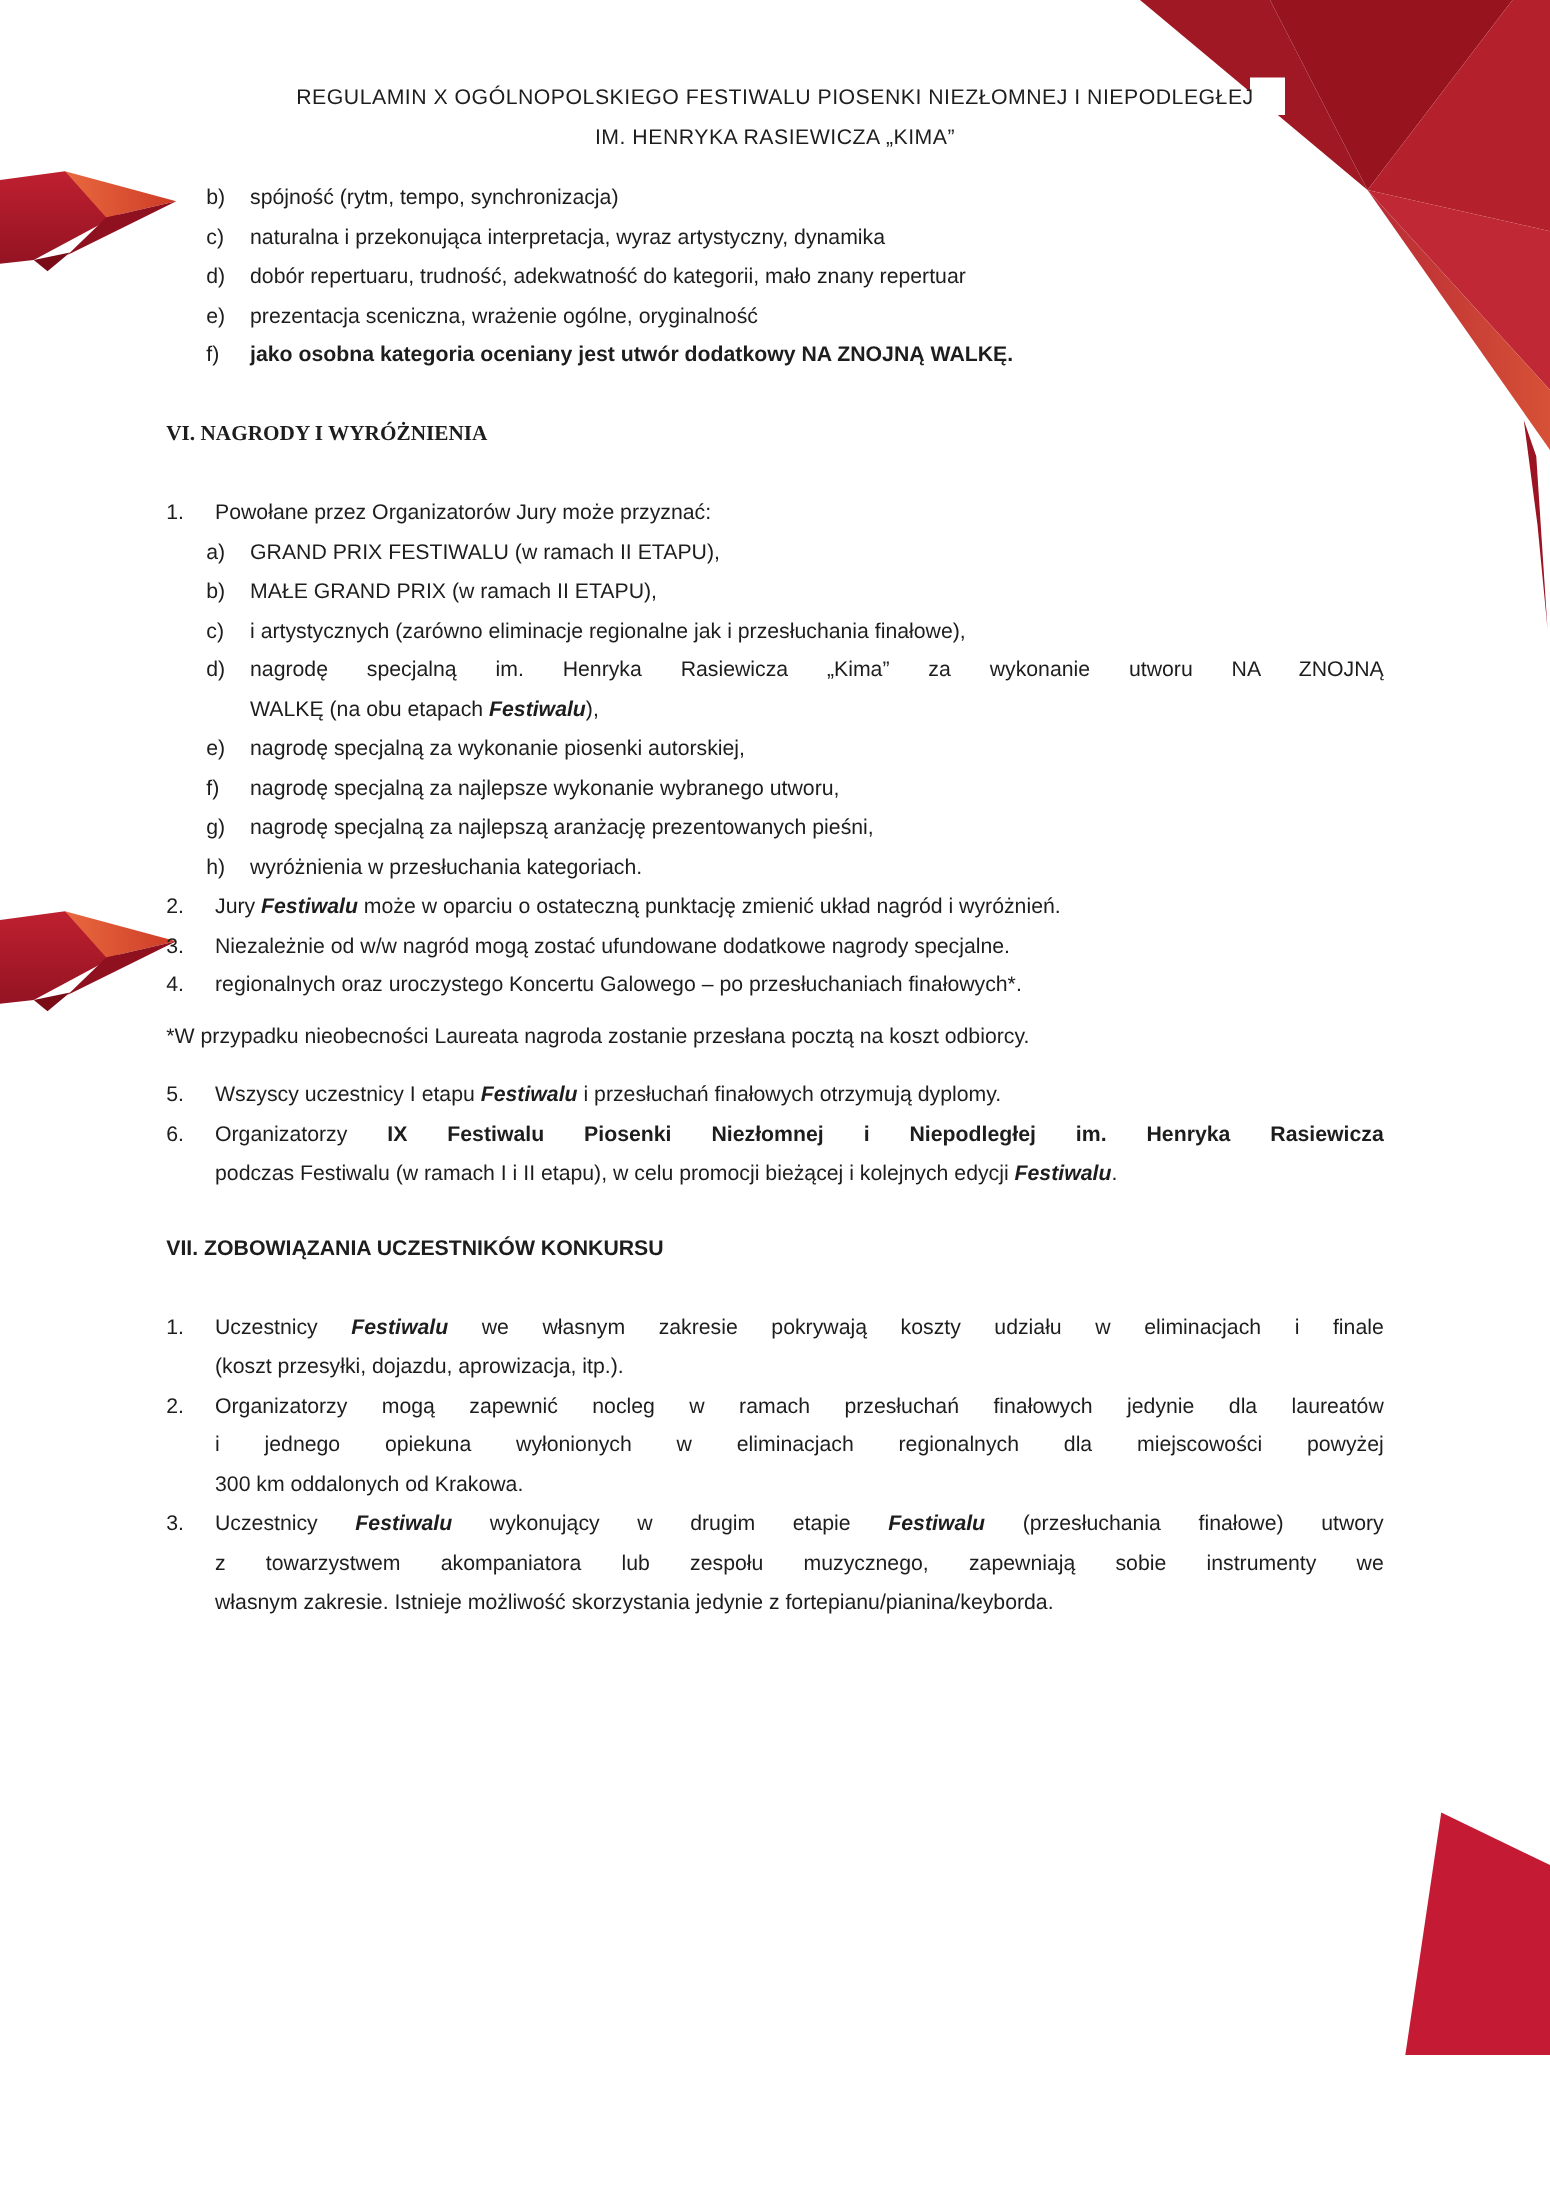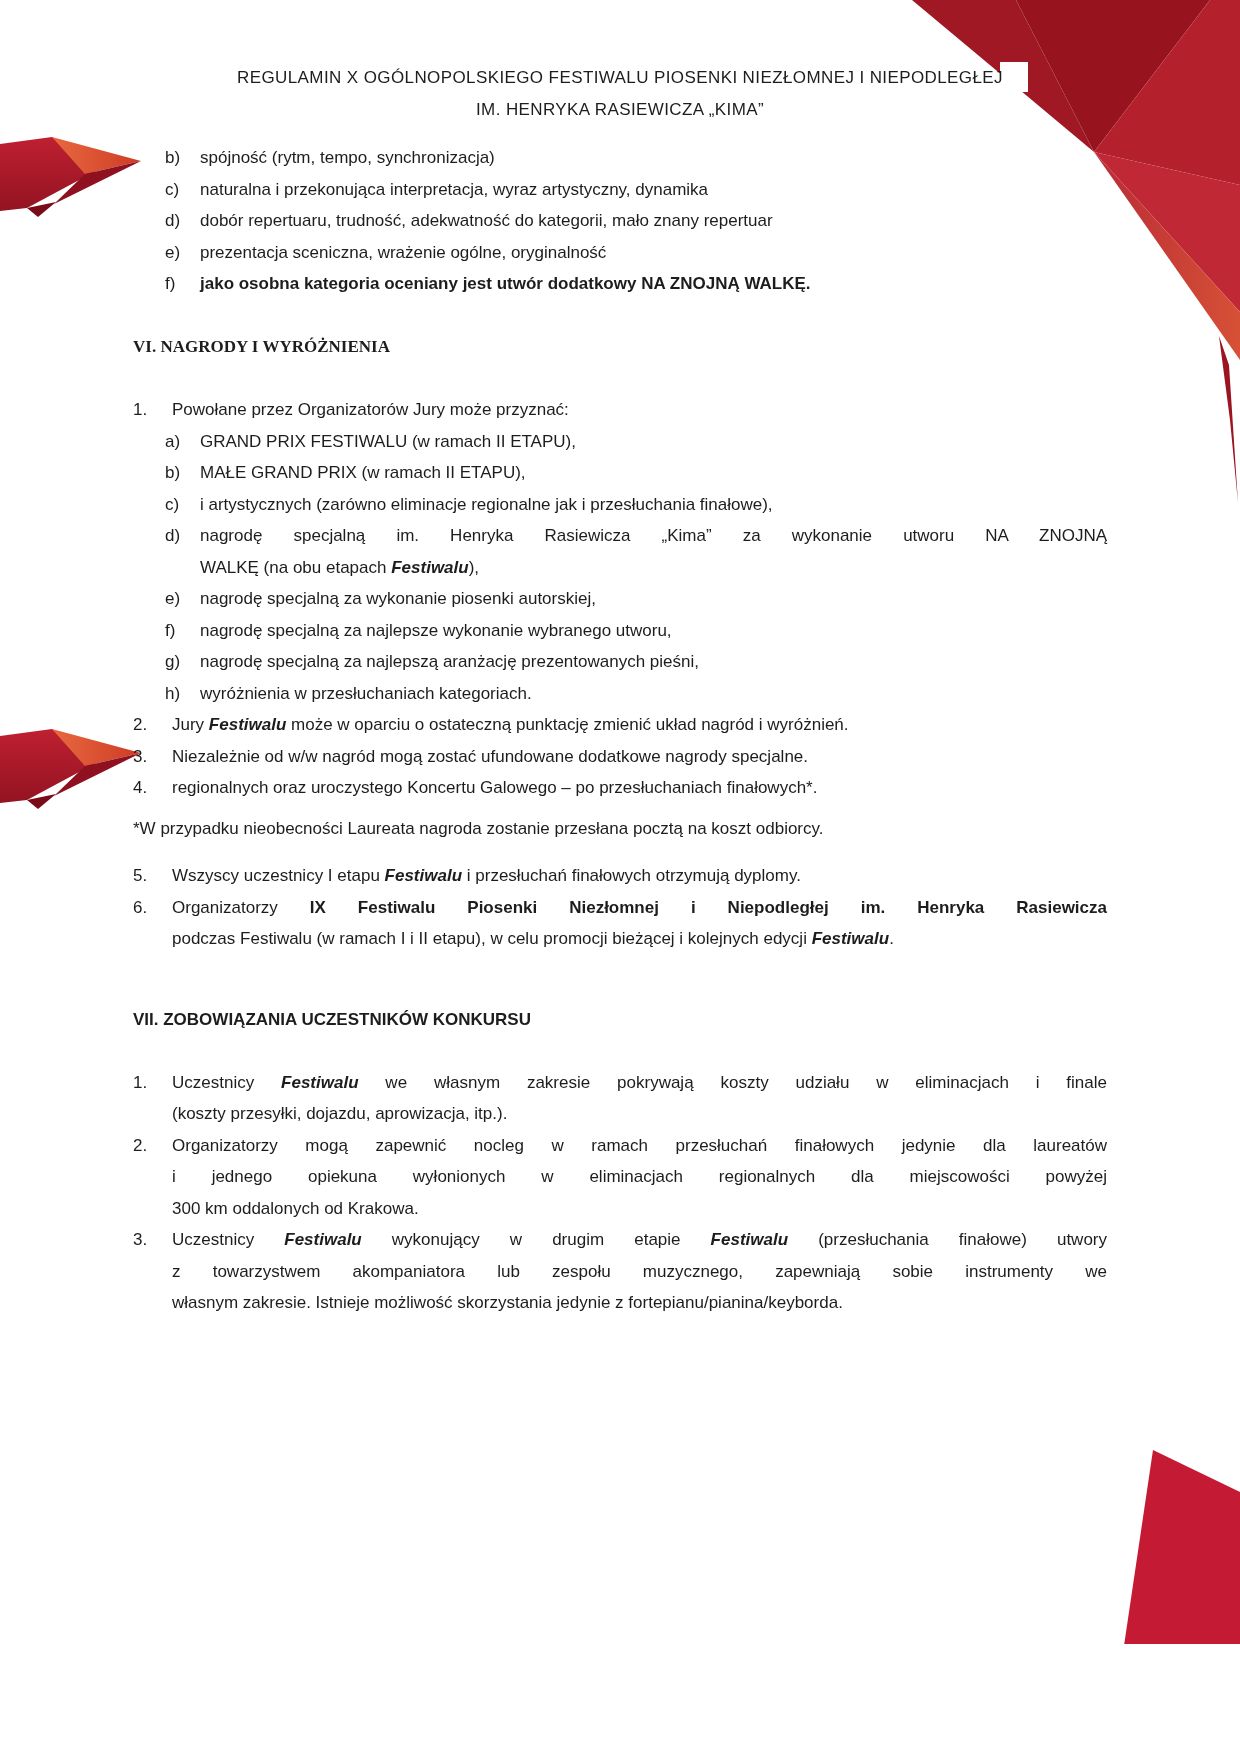--- a/index.html
+++ b/index.html
@@ -164,21 +164,21 @@
     </div>
         <div class="block block-item lvl2">
       <span class="marker">g)</span>
       <span class="text">
             <div><span>nagrodę specjalną za najlepszą aranżację prezentowanych pieśni,</span></div>
           </span>
     </div>
         <div class="block block-item lvl2">
       <span class="marker">h)</span>
       <span class="text">
-            <div><span>wyróżnienia w przesłuchaniach kategoriach.</span></div>
+            <div><span>wyróżnienia w przesłuchania kategoriach.</span></div>
           </span>
     </div>
         <div class="block block-item lvl1">
       <span class="marker">2.</span>
       <span class="text">
             <div><span>Jury </span><span class="i">Festiwalu</span><span> może w oparciu o ostateczną punktację zmienić układ nagród i wyróżnień.</span></div>
           </span>
     </div>
         <div class="block block-item lvl1">
       <span class="marker">3.</span>
@@ -204,31 +204,31 @@
             <div><span>Wszyscy uczestnicy I etapu </span><span class="i">Festiwalu</span><span> i przesłuchań finałowych otrzymują dyplomy.</span></div>
           </span>
     </div>
         <div class="block block-item lvl1">
       <span class="marker">6.</span>
       <span class="text">
             <div class="jline"><span>Organizatorzy </span><span class="b">IX Festiwalu Piosenki Niezłomnej i Niepodległej im. Henryka Rasiewicza</span></div>
             <div><span>podczas Festiwalu (w ramach I i II etapu), w celu promocji bieżącej i kolejnych edycji </span><span class="i">Festiwalu</span><span>.</span></div>
           </span>
     </div>
-        <div class="block block-heading" style="margin-top: 49px;">
+        <div class="block block-heading" style="margin-top: 28px;">
 
       <span class="text">
             <div><span>VII. ZOBOWIĄZANIA UCZESTNIKÓW KONKURSU</span></div>
           </span>
     </div>
         <div class="block block-item lvl1" style="margin-top: 31.5px;">
       <span class="marker">1.</span>
       <span class="text">
             <div class="jline"><span>Uczestnicy </span><span class="i">Festiwalu</span><span> we własnym zakresie pokrywają koszty udziału w eliminacjach i finale</span></div>
-            <div><span>(koszty przesyłki, dojazdu, aprowizacja, itp.).</span></div>
+            <div><span>(koszt przesyłki, dojazdu, aprowizacja, itp.).</span></div>
           </span>
     </div>
         <div class="block block-item lvl1">
       <span class="marker">2.</span>
       <span class="text">
             <div class="jline"><span>Organizatorzy mogą zapewnić nocleg w ramach przesłuchań finałowych jedynie dla laureatów</span></div>
             <div class="jline"><span>i jednego opiekuna wyłonionych w eliminacjach regionalnych dla miejscowości powyżej</span></div>
             <div><span>300 km oddalonych od Krakowa.</span></div>
           </span>
     </div>

